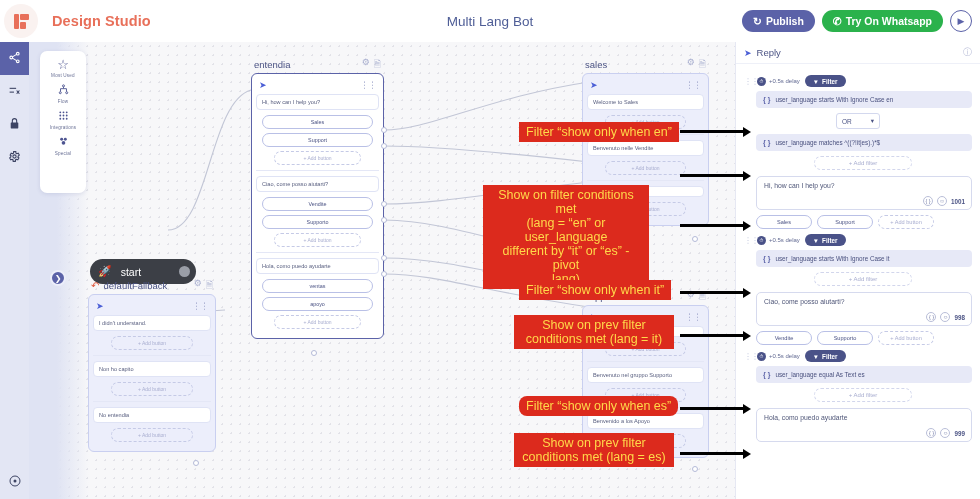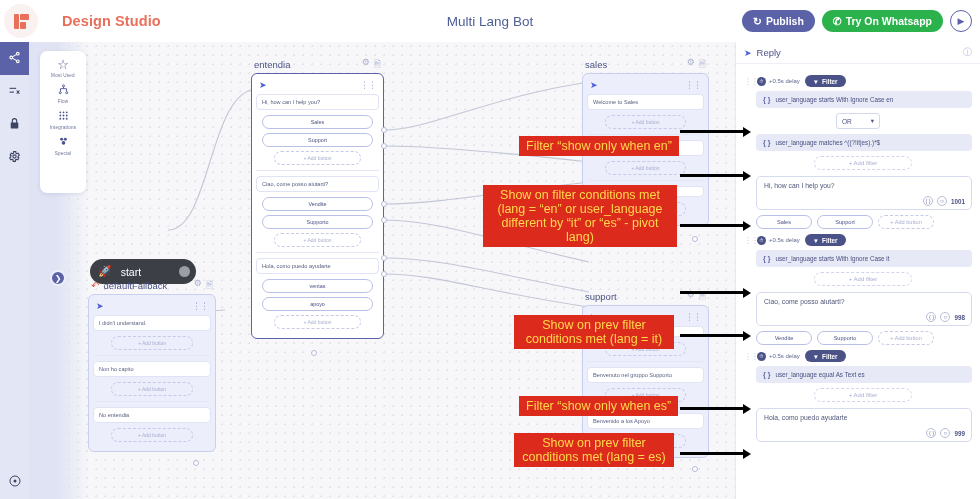--- a/index.html
+++ b/index.html
@@ -19,21 +19,21 @@
   .logo-wrap {
     width: 34px; height: 34px; margin-left: 4px; border-radius: 50%;
     background: #faf2f0; display: flex; align-items: center; justify-content: center;
   }
   .logo-glyph { width: 15px; height: 15px; position: relative; }
   .logo-glyph i { position: absolute; background: #e8705a; display:block; }
   .logo-glyph i:nth-child(1){ left:0; top:0; width:5px; height:15px; border-radius:1px;}
   .logo-glyph i:nth-child(2){ left:6px; top:0; width:9px; height:6px; border-radius:1px;}
   .logo-glyph i:nth-child(3){ left:6px; top:8px; width:6px; height:7px; border-radius:1px;}
   .brand {
-    margin-left: 24px; color: #e8705a; font-size: 14.5px; font-weight: bold;
+    margin-left: 14px; color: #e8705a; font-size: 14.5px; font-weight: bold;
     letter-spacing: .1px;
   }
   .bot-title {
     position: absolute; left: 0; right: 0; text-align: center;
     color: #4e5d96; font-size: 13.5px; pointer-events: none;
   }
   .top-actions {
     position: absolute; right: 8px; top: 0; height: 42px;
     display: flex; align-items: center; gap: 7px;
   }
@@ -614,37 +614,38 @@
             <span class="ta-ico">{ }</span>
             <span class="ta-ico">☺</span>
             <span class="ta-count">999</span>
           </span>
         </div>
       </div>
     </div>
 
   </div>
 
-  <div class="anno" style="left:519px; top:136px;">Filter “show only when en”</div>
+  <div class="anno" style="left:519px; top:122px;">Filter “show only when en”</div>
   <div class="arrow" style="left:680px; top:130px; width:64px;"></div>
 
   <div class="arrow" style="left:680px; top:174px; width:64px;"></div>
 
-  <div class="anno center" style="left:483px; top:185px; width:194px;">Show on filter conditions met
+  <div class="anno center" style="left:483px; top:185px; width:166px;">Show on filter conditions met
 (lang = “en” or user_language
 different by “it” or “es” - pivot
 lang)</div>
   <div class="arrow" style="left:680px; top:224px; width:64px;"></div>
 
+  <div class="anno" style="left:519px; top:280px;">Filter “show only when it”</div>
   <div class="arrow" style="left:680px; top:291px; width:64px;"></div>
 
   <div class="anno center" style="left:514px; top:315px; width:160px;">Show on prev filter
 conditions met (lang = it)</div>
   <div class="arrow" style="left:680px; top:334px; width:64px;"></div>
 
-  <div class="anno" style="left:519px; top:396px;">Filter “show only when es”</div>
+  <div class="anno" style="left:519px; top:396px;border-radius:8px;">Filter “show only when es”</div>
   <div class="arrow" style="left:680px; top:407px; width:64px;"></div>
 
   <div class="anno center" style="left:514px; top:433px; width:160px;">Show on prev filter
 conditions met (lang = es)</div>
   <div class="arrow" style="left:680px; top:452px; width:64px;"></div>
 
 </div>
 
 </body></html>

